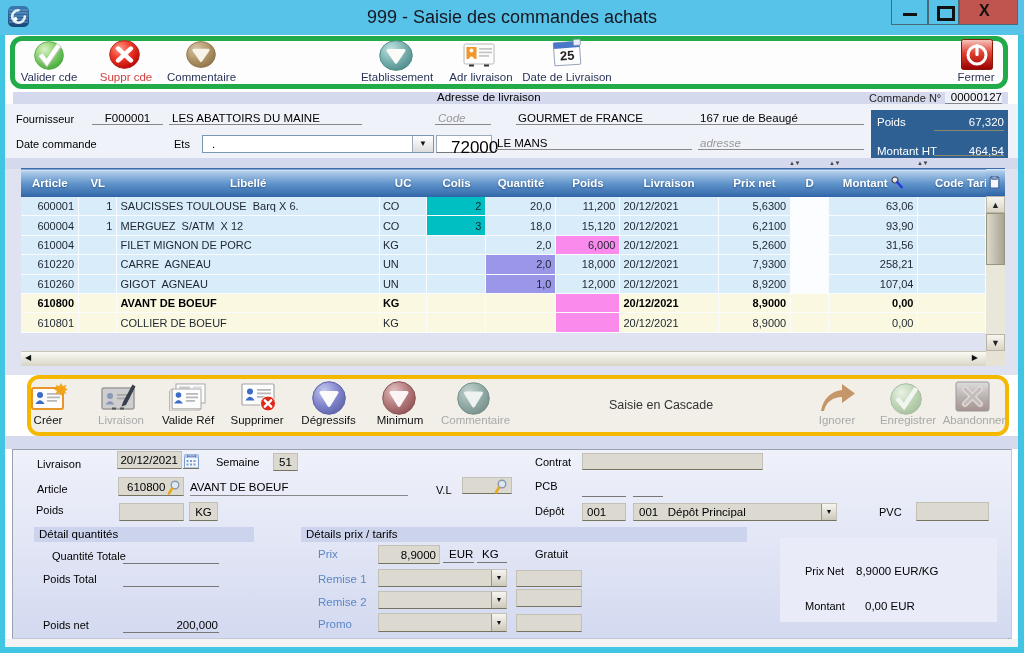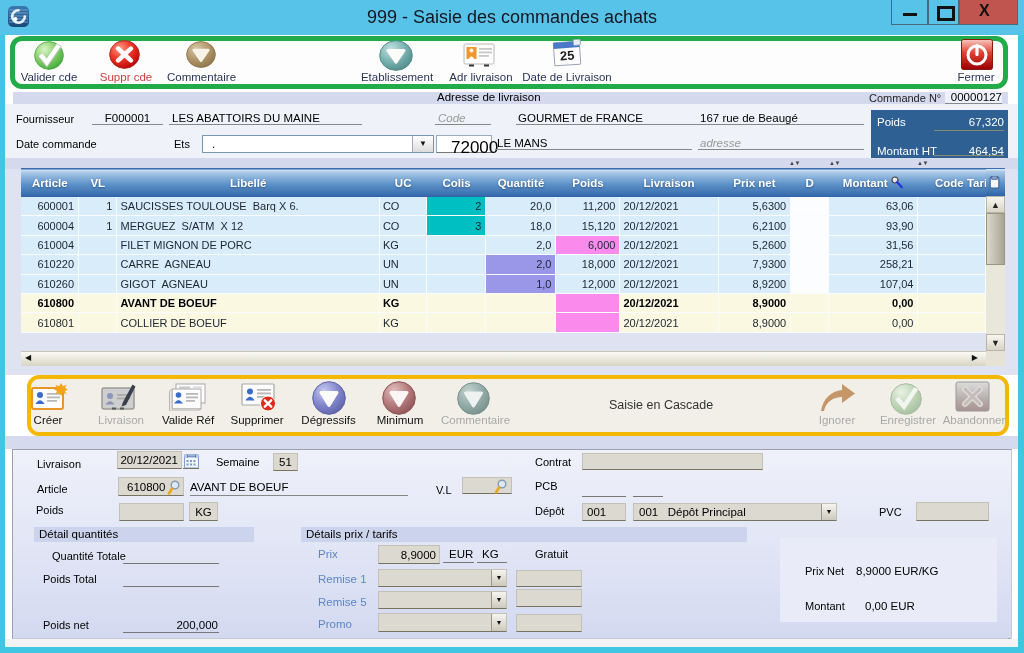--- a/index.html
+++ b/index.html
@@ -562,21 +562,21 @@
   <div class="abs flab" style="left:535px;top:548px;">Gratuit</div>
 
   <div class="abs flab" style="left:43px;top:573px;">Poids Total</div>
   <div class="abs" style="left:123px;top:586px;width:96px;border-bottom:1px solid #777;"></div>
   <div class="abs blab" style="left:318px;top:573px;">Remise 1</div>
   <div class="abs gbox" style="left:378px;top:569px;width:129px;height:18px;">
       <span style="position:absolute;right:0;top:0;width:14px;height:16px;background:linear-gradient(180deg,#f6f5f0,#ccc9bb);border-left:1px solid #9a978a;text-align:center;font-size:7px;line-height:16px;color:#111;">▼</span>
     </div>
   <div class="abs gbox" style="left:516px;top:570px;width:66px;height:17px;"></div>
 
-  <div class="abs blab" style="left:318px;top:596px;">Remise 5</div>
+  <div class="abs blab" style="left:318px;top:596px;">Remise 2</div>
   <div class="abs gbox" style="left:378px;top:591px;width:129px;height:18px;">
       <span style="position:absolute;right:0;top:0;width:14px;height:16px;background:linear-gradient(180deg,#f6f5f0,#ccc9bb);border-left:1px solid #9a978a;text-align:center;font-size:7px;line-height:16px;color:#111;">▼</span>
     </div>
   <div class="abs gbox" style="left:516px;top:589px;width:66px;height:18px;"></div>
 
   <div class="abs flab" style="left:43px;top:619px;">Poids net</div>
   <div class="abs fval" style="left:123px;top:619px;width:95px;text-align:right;">200,000</div>
   <div class="abs" style="left:123px;top:632px;width:96px;border-bottom:1px solid #777;"></div>
   <div class="abs blab" style="left:318px;top:618px;">Promo</div>
   <div class="abs gbox" style="left:378px;top:613px;width:129px;height:19px;">

